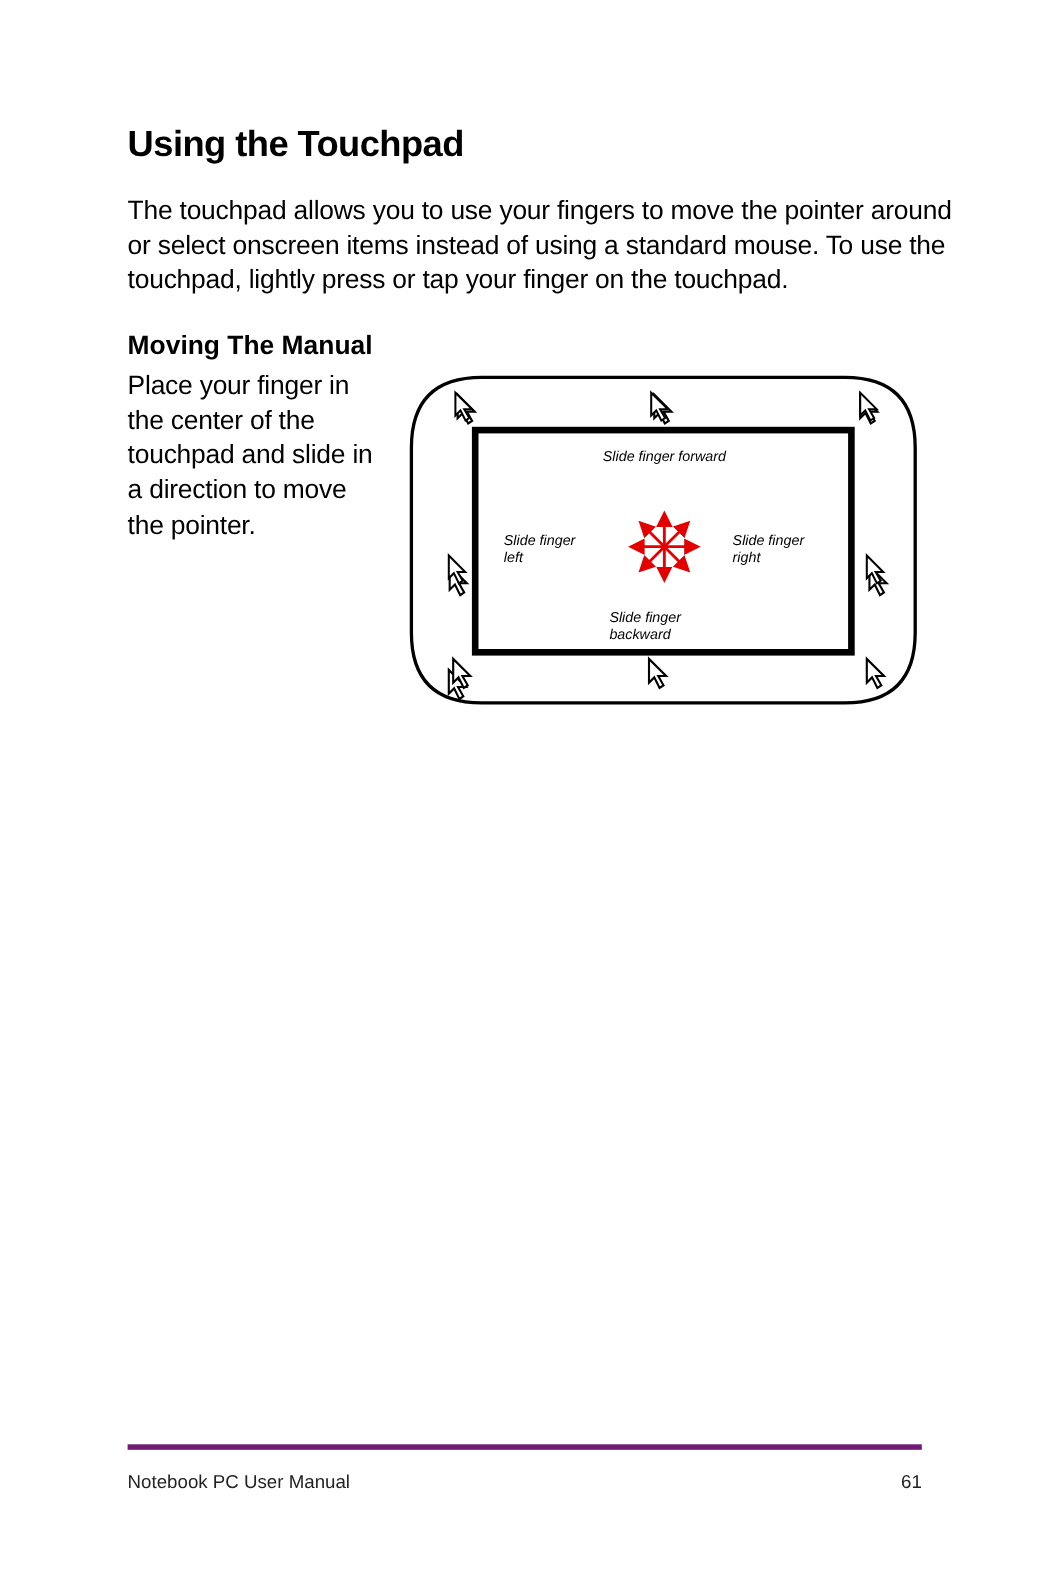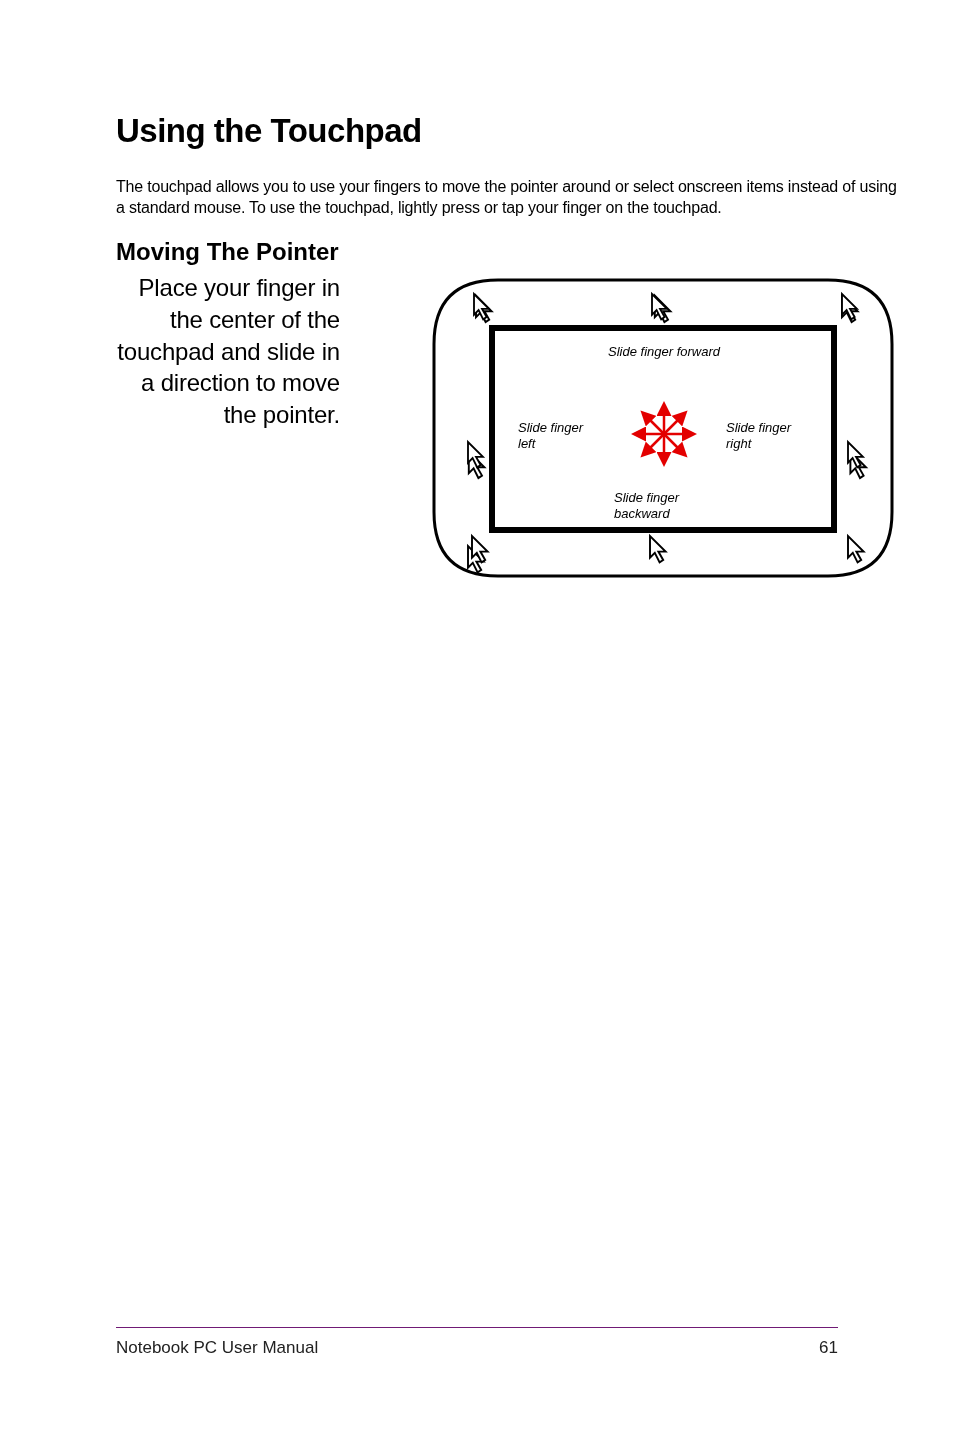--- a/index.html
+++ b/index.html
@@ -5,43 +5,42 @@
   * { margin: 0; padding: 0; box-sizing: border-box; }
   body {
     width: 954px;
     height: 1438px;
     background: #fff;
     font-family: "Segoe UI", "Helvetica Neue", Arial, sans-serif;
     color: #000;
     position: relative;
   }
   .page {
-    padding: 112px 56px 0 116px;
+    padding: 112px 76px 0 116px;
   }
   .title {
     font-size: 33px;
     font-weight: 700;
     margin-bottom: 26px;
     letter-spacing: -0.5px;
   }
   .intro {
-    font-size: 16px;
+    font-size: 24px;
     line-height: 1.32;
-    margin-bottom: 20px;
+    margin-bottom: 30px;
     letter-spacing: -0.2px;
   }
   .subtitle {
     font-size: 24px;
     font-weight: 700;
     margin-bottom: 6px;
   }
   .columns {
     display: flex;
     gap: 28px;
-    text-align: right;
   }
   .left-text {
     font-size: 24px;
     line-height: 1.32;
     width: 224px;
     flex-shrink: 0;
     letter-spacing: -0.2px;
   }
   .diagram-wrap {
     flex: 1;
@@ -50,35 +49,35 @@
   }
   .diagram {
     width: 470px;
     height: 308px;
   }
   .footer {
     position: absolute;
     bottom: 80px;
     left: 116px;
     right: 116px;
-    border-top: 1px solid #701a75;
-    padding-top: 10px;
+    border-top: 5px solid #701a75;
+    padding-top: 20px;
     display: flex;
     justify-content: space-between;
     font-size: 17px;
     color: #222;
   }
 </style>
 </head>
 <body>
 
 <div class="page">
   <h1 class="title">Using the Touchpad</h1>
   <p class="intro">The touchpad allows you to use your fingers to move the pointer around or select onscreen items instead of using a standard mouse. To use the touchpad, lightly press or tap your finger on the touchpad.</p>
-  <h2 class="subtitle">Moving The Pointer</h2>
+  <h2 class="subtitle">Moving The Manual</h2>
   <div class="columns">
     <p class="left-text">Place your finger in the center of the touchpad and slide in a direction to move the pointer.</p>
     <div class="diagram-wrap">
       <svg class="diagram" viewBox="0 0 470 308">
 
         <path d="M 70 6
                  Q 6 6 6 70
                  L 6 238
                  Q 6 302 70 302
                  L 400 302

